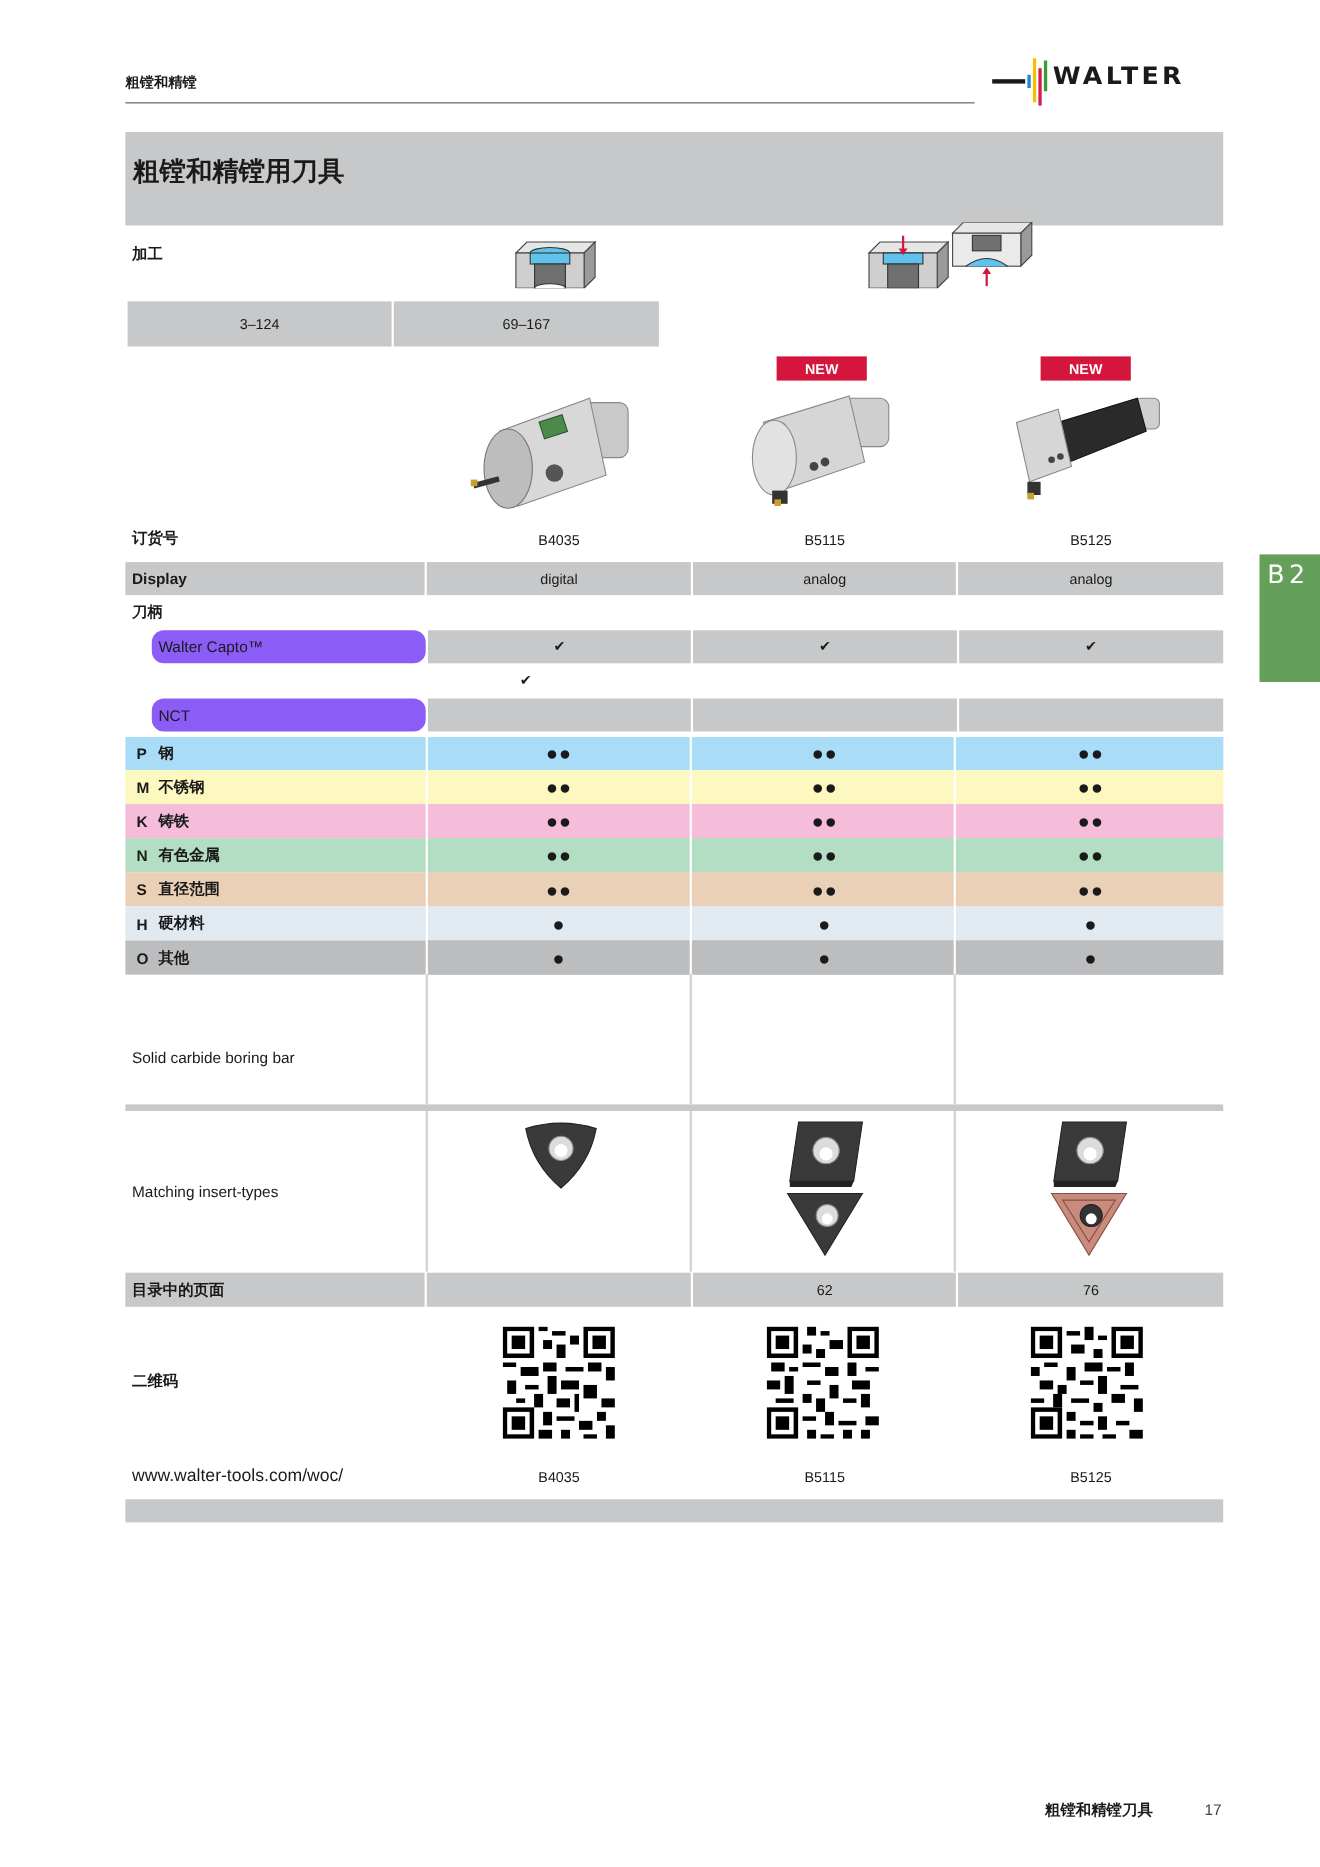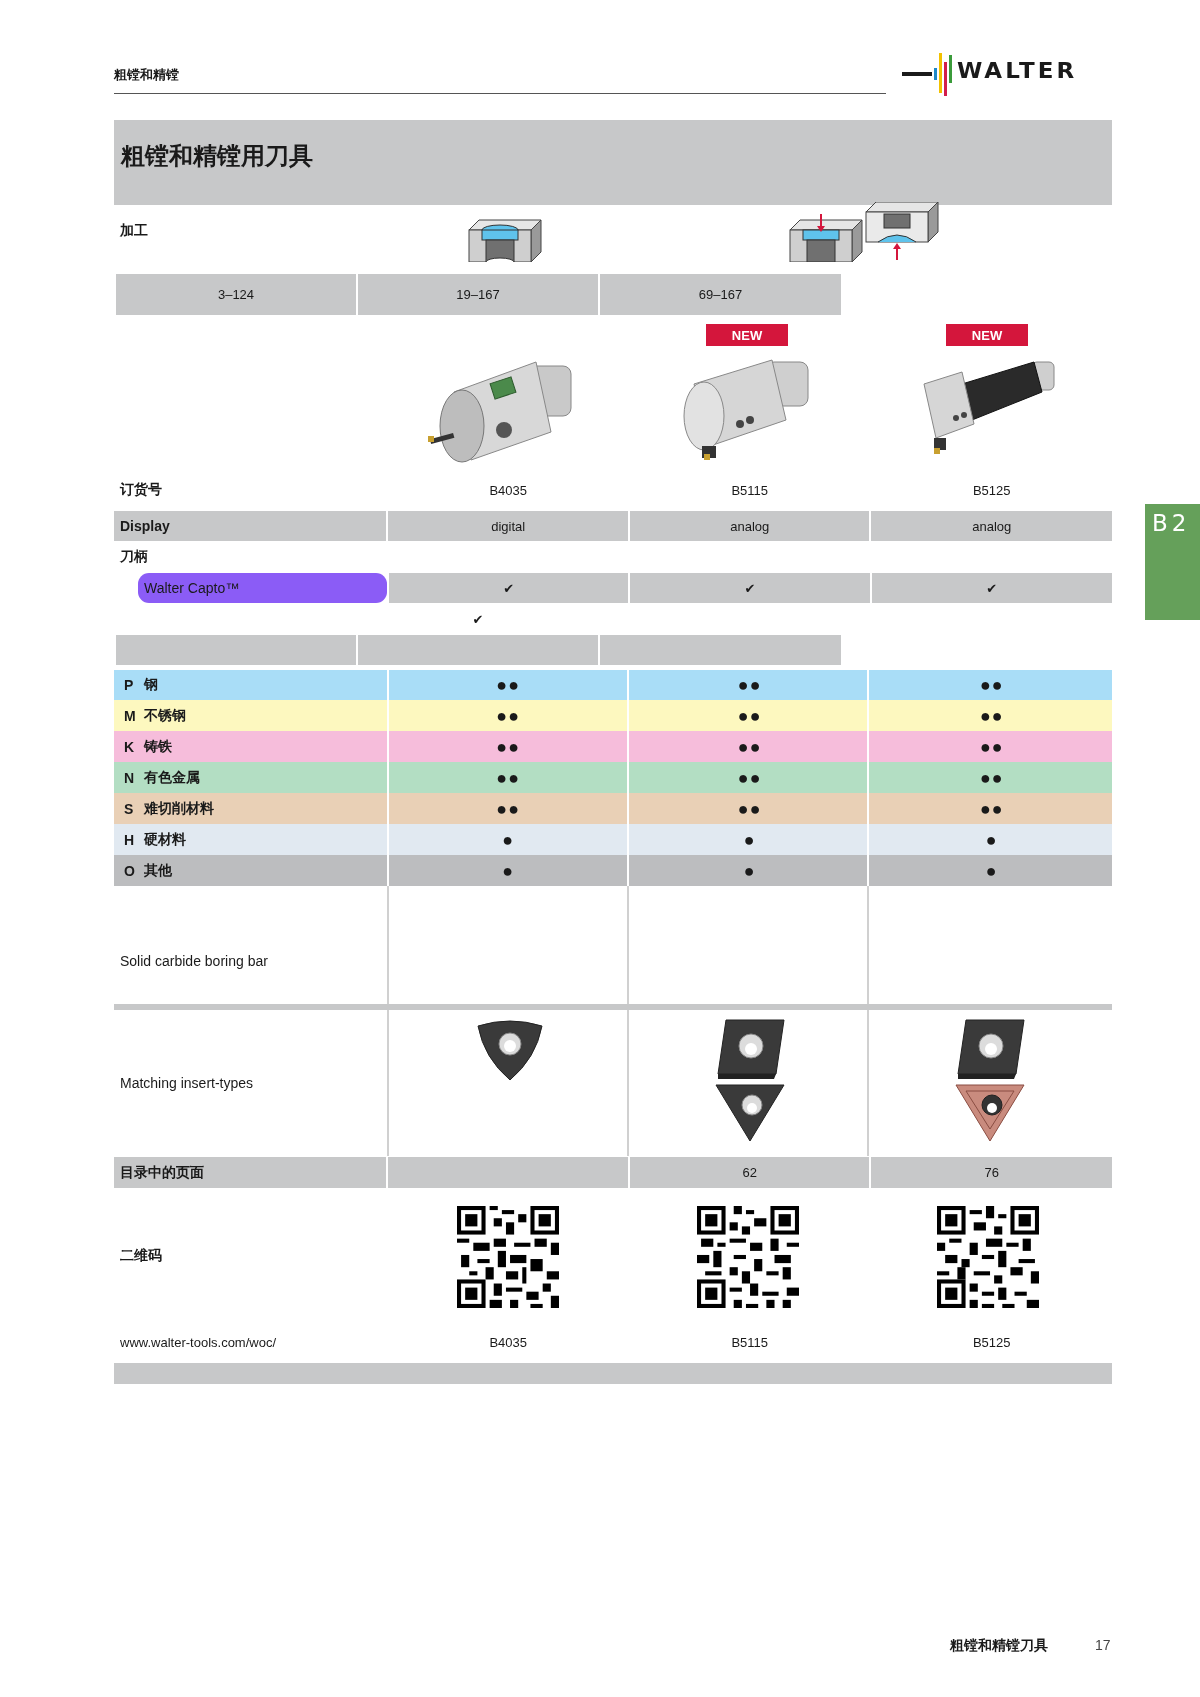--- a/index.html
+++ b/index.html
@@ -101,21 +101,20 @@
   <polygon points="64,10 74,0 74,30 64,40" fill="#9a9a9a" stroke="#444"></polygon>
   <rect x="2" y="10" width="62" height="30" fill="#eaeaea" stroke="#444"></rect>
   <rect x="20" y="12" width="26" height="14" fill="#707070" stroke="#333"></rect>
   <path d="M14,40 Q33,26 52,40" fill="#5fc3ec" stroke="#333"></path>
   <line x1="33" y1="58" x2="33" y2="44" stroke="#d4163c" stroke-width="2"></line>
   <polygon points="29,47 37,47 33,41" fill="#d4163c"></polygon>
 </svg>
 
 <div class="row" style="top:274px;height:41px;">
   <div class="cell c1 grey">3–124</div>
-  <div class="cell c2 grey">19–167</div>
   <div class="cell c3 grey">69–167</div>
 </div>
 
 <div class="new-badge" style="left:706px;">NEW</div>
 <div class="new-badge" style="left:946px;">NEW</div>
 
 <svg class="tool" style="left:426px;top:352px;" width="160" height="115" viewBox="0 0 160 115">
   <rect x="100" y="14" width="45" height="50" rx="8" fill="#c9c9c9" stroke="#888"></rect>
   <path d="M28,40 L110,10 L125,80 L45,108 Z" fill="#d8d8d8" stroke="#888"></path>
   <ellipse cx="36" cy="74" rx="22" ry="36" fill="#bdbdbd" stroke="#777"></ellipse>
@@ -168,20 +167,23 @@
   <div class="cell c1">✔</div>
   <div class="cell c2">✔</div>
   <div class="cell c3">✔</div>
 </div>
 <div class="row sub" style="top:604px;height:30px;">
   <div class="cell c1"></div>
   <div class="cell c2">✔</div>
   <div class="cell c3"></div>
 </div>
 <div class="row sub grey-row" style="top:635px;height:30px;">
+  <div class="cell c0">
+      <div class="inner">NCT</div>
+    </div>
   <div class="cell c1"></div>
   <div class="cell c2"></div>
   <div class="cell c3"></div>
 </div>
 
 <div class="row mat" style="top:670px;height:30px;background:#a9ddf7;">
   <div class="cell c0">
       <span class="code">P</span>
       <span class="name">钢</span>
     </div>
@@ -212,21 +214,21 @@
       <span class="code">N</span>
       <span class="name">有色金属</span>
     </div>
   <div class="cell c1 dots" style="background:#b3dec3">●●</div>
   <div class="cell c2 dots" style="background:#b3dec3">●●</div>
   <div class="cell c3 dots" style="background:#b3dec3">●●</div>
 </div>
 <div class="row mat" style="top:793px;height:31px;background:#e9d0b6;">
   <div class="cell c0">
       <span class="code">S</span>
-      <span class="name">难切削材料</span>
+      <span class="name">直径范围</span>
     </div>
   <div class="cell c1 dots" style="background:#e9d0b6">●●</div>
   <div class="cell c2 dots" style="background:#e9d0b6">●●</div>
   <div class="cell c3 dots" style="background:#e9d0b6">●●</div>
 </div>
 <div class="row mat" style="top:824px;height:31px;background:#e1e9f1;">
   <div class="cell c0">
       <span class="code">H</span>
       <span class="name">硬材料</span>
     </div>
@@ -429,21 +431,21 @@
       <rect x="15" y="20" width="2" height="3"></rect>
       <rect x="19" y="21" width="3" height="1"></rect>
     <rect x="8" y="23" width="2" height="2"></rect>
       <rect x="11" y="24" width="3" height="1"></rect>
       <rect x="16" y="24" width="3" height="1"></rect>
       <rect x="22" y="23" width="3" height="2"></rect>
   </g>
 </svg>
 
 <div class="row" style="top:1328px;height:28px;">
-  <div class="cell c0" style="font-size:13px;">www.walter-tools.com/woc/</div>
+  <div class="cell c0" style="font-size:16px;">www.walter-tools.com/woc/</div>
   <div class="cell c1">B4035</div>
   <div class="cell c2">B5115</div>
   <div class="cell c3">B5125</div>
 </div>
 
 <div style="position:absolute;left:114px;top:1363px;width:998px;height:21px;background:#c7c8c9;"></div>
 
 <div style="position:absolute;left:950px;top:1637px;font-size:14px;font-weight:bold;">粗镗和精镗刀具</div>
 <div style="position:absolute;left:1095px;top:1637px;font-size:14px;color:#444;">17</div>
 

